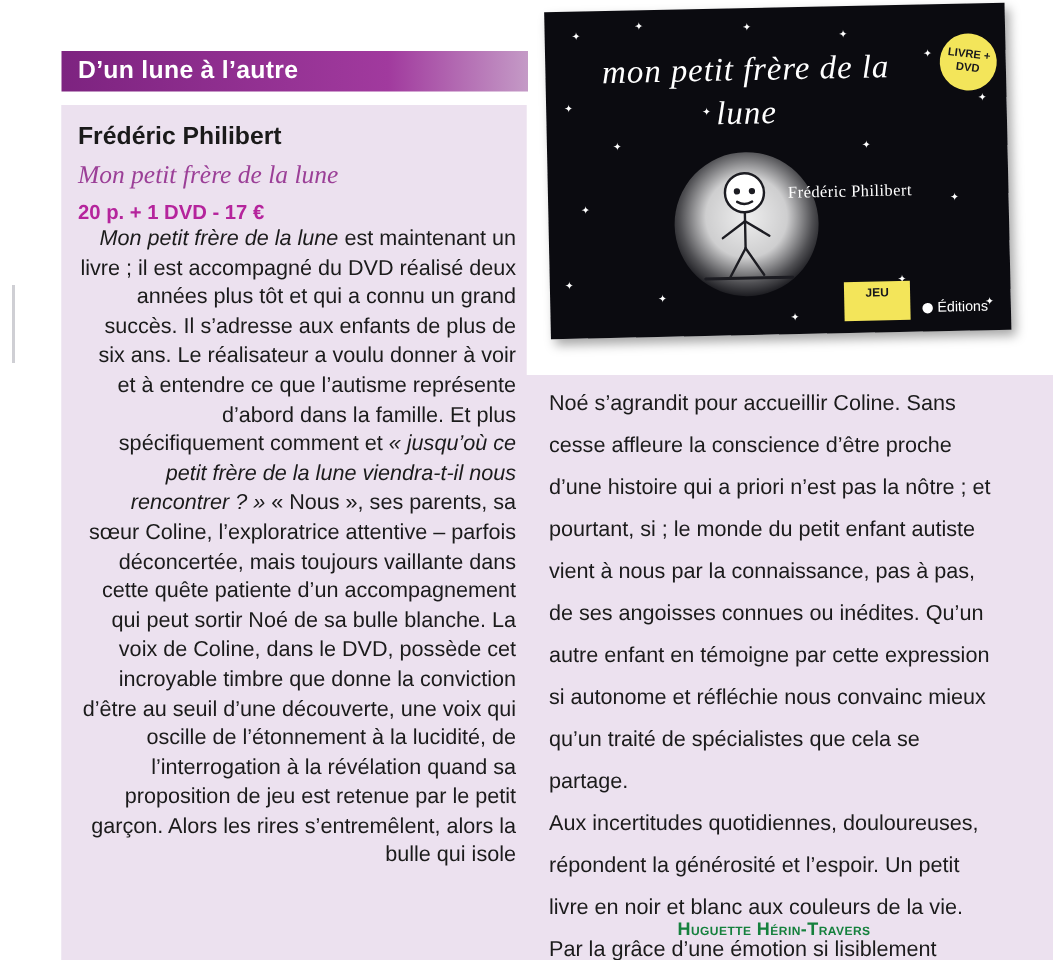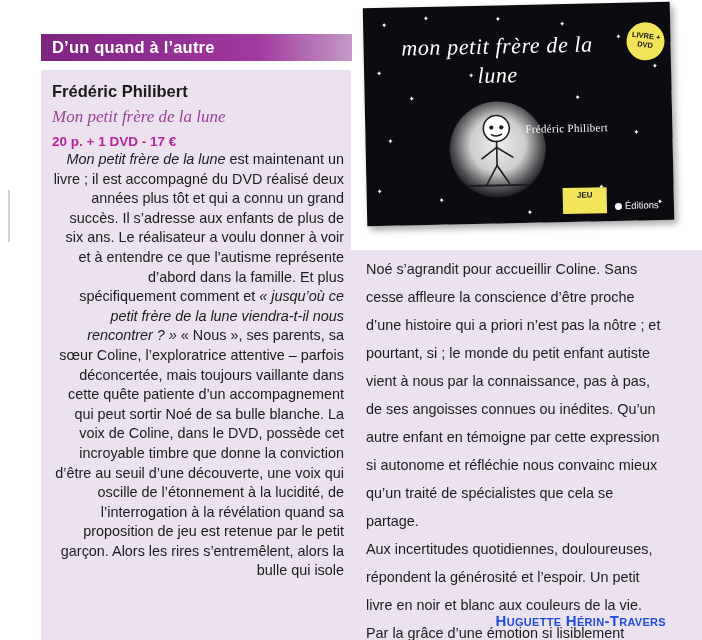--- a/index.html
+++ b/index.html
@@ -134,24 +134,24 @@
     font-size: 14.4px;
     line-height: 28px;
     color: #1b1b1b;
     font-family: "Liberation Sans", sans-serif;
   }
   .signature {
     position: absolute;
     left: 366px;
     top: 612px;
     width: 300px;
-    text-align: right;
-    font-size: 15px;
-    font-weight: bold;
-    color: #1d4ed8;
+    text-align: center;
+    font-size: 12px;
+    font-weight: bold;
+    color: #15803d;
     font-variant: small-caps;
     letter-spacing: 0.3px;
     font-family: "Liberation Sans", sans-serif;
   }
 
   
   .cover-wrap {
     position: absolute;
     left: 365px;
     top: 5px;
@@ -272,21 +272,21 @@
 <body>
 
 <div class="page">
 
   <div class="lavender-bg"></div>
   <div class="photo-white"></div>
   <div class="lavender-bg-left"></div>
   <div class="edge-rule"></div>
 
   <div class="header-bar"></div>
-  <div class="header-title">D’un quand à l’autre</div>
+  <div class="header-title">D’un lune à l’autre</div>
 
   <div class="cover-wrap">
     <div class="cover">
 
       <span class="star" style="left:18px; top:14px;">✦</span>
       <span class="star" style="left:60px; top:8px;">✦</span>
       <span class="star" style="left:132px; top:10px;">✦</span>
       <span class="star" style="left:196px; top:16px;">✦</span>
       <span class="star" style="left:252px; top:30px;">✦</span>
       <span class="star" style="left:288px; top:60px;">✦</span>

